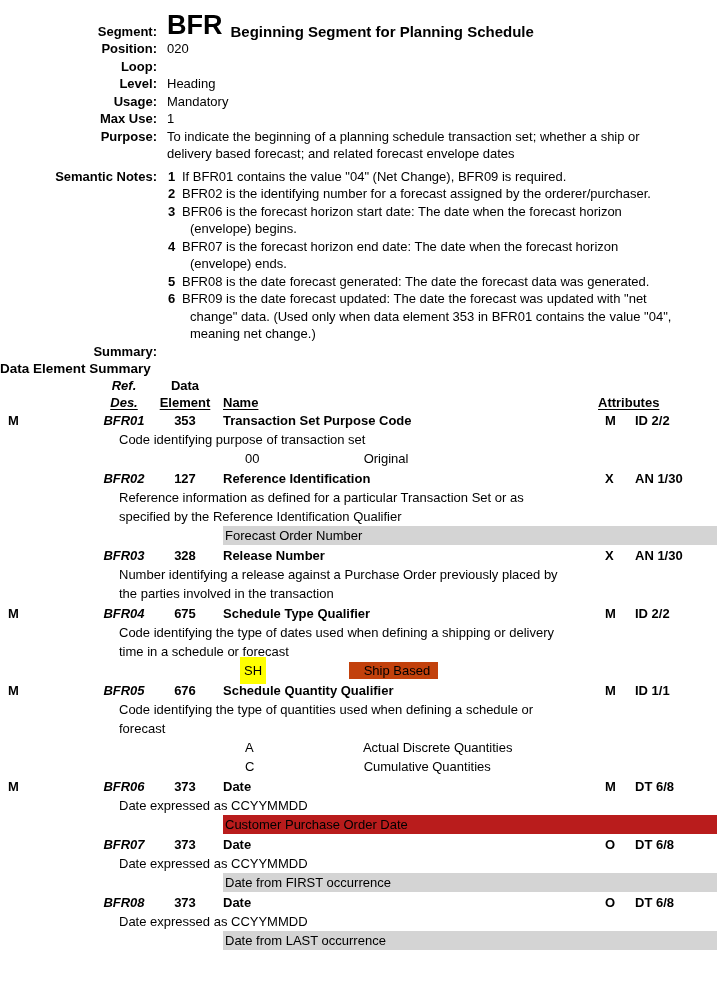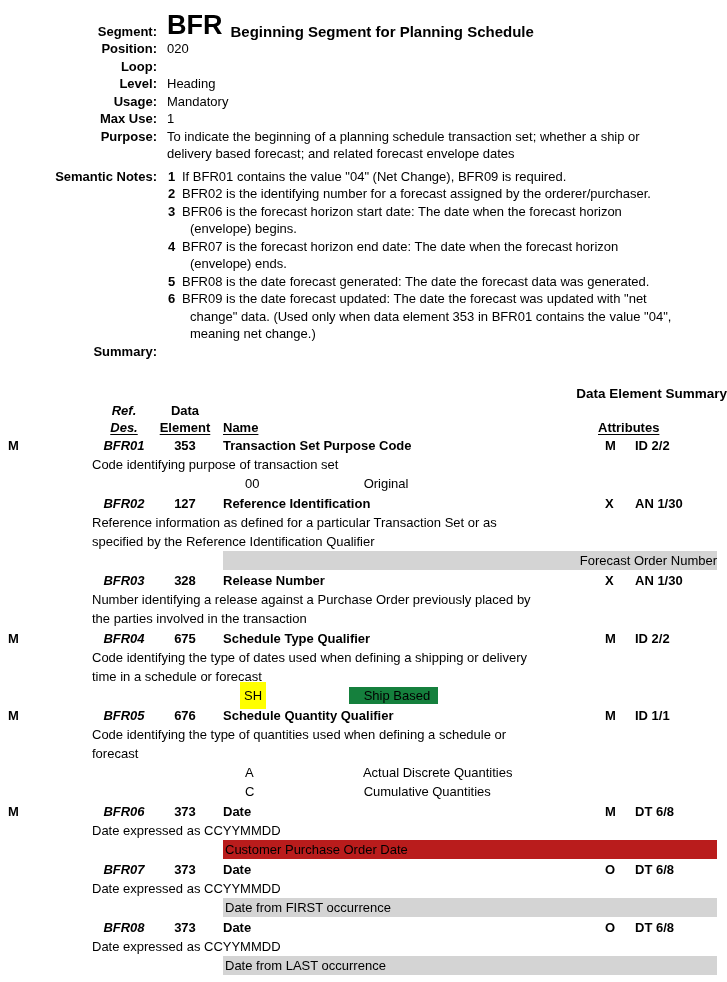--- a/index.html
+++ b/index.html
@@ -20,33 +20,33 @@
   .purpose-lines div { white-space:nowrap; }
   
   .notes-row { display:flex; margin-top:5px; }
   .notes { padding-left:11px; }
   .note { display:flex; }
   .note-num { width:14px; flex:none; font-weight:bold; }
   .note-line { white-space:nowrap; }
   .note-line.cont { padding-left:8px; }
   .comments-row { }
   
-  .summary-title { margin-top:25px; text-align:right; font-weight:bold; font-size:13.5px; line-height:17px; }
+  .summary-title { text-align:left; font-weight:bold; font-size:13.5px; line-height:17px; }
   .hdr-row { display:grid; grid-template-columns:93px 62px 60px 1fr; line-height:17px; font-weight:bold; }
   .srow { display:grid; grid-template-columns:93px 62px 60px 1fr; line-height:19px; }
   .c-flag { padding-left:8px; font-weight:bold; }
   .c-ref { text-align:center; font-weight:bold;font-style:italic; }
   .c-elem { text-align:center; font-weight:bold; }
   .c-name { padding-left:8px; position:relative; font-weight:bold; }
   .u { text-decoration:underline; text-underline-offset:2px; }
   .attrs { position:absolute; top:0; left:390px; display:flex; font-weight:bold; }
   .attrs-hdr { position:absolute; top:0; left:383px; font-weight:bold; }
   .attr-req { display:inline-block; width:30px; }
   .element-block { margin-bottom:1px; }
-  .desc-line { margin-left:92px; line-height:19px; white-space:nowrap; }
+  .desc-line { margin-left:119px; line-height:19px; white-space:nowrap; }
   .code-line { margin-left:245px; line-height:19px; white-space:nowrap; }
   .code-val { display:inline-block; width:115px; }
   .gray-note {
     margin-left:223px; width:492px; padding-left:2px;
     height:19px; line-height:19px; white-space:nowrap;
   }
   .hl-code { padding:6px 4px; margin-left:-5px; }
   .hl-desc { padding:1px 8px 1px 15px; margin-left:-15px; }
 </style>
 </head>
@@ -195,21 +195,21 @@
         <div class="c-name">
           <span>Reference Identification</span>
           <span class="attrs">
             <span class="attr-req">X</span>
             <span class="attr-type">AN 1/30</span>
           </span>
         </div>
       </div>
       <div class="desc-line">Reference information as defined for a particular Transaction Set or as</div>
       <div class="desc-line">specified by the Reference Identification Qualifier</div>
-      <div class="gray-note" style="background: rgb(212, 212, 212); text-align: right;">Forecast Order Number</div>
+      <div class="gray-note" style="background: rgb(212, 212, 212);">Forecast Order Number</div>
     </div>
 
     <div class="element-block">
       <div class="srow">
         <div class="c-flag"></div>
         <div class="c-ref">BFR03</div>
         <div class="c-elem">328</div>
         <div class="c-name">
           <span>Release Number</span>
           <span class="attrs">
@@ -232,21 +232,21 @@
           <span class="attrs">
             <span class="attr-req">M</span>
             <span class="attr-type">ID 2/2</span>
           </span>
         </div>
       </div>
       <div class="desc-line">Code identifying the type of dates used when defining a shipping or delivery</div>
       <div class="desc-line">time in a schedule or forecast</div>
       <div class="code-line">
         <span class="code-val"><span class="hl-code highlight" style="background: rgb(255, 255, 0);">SH</span></span>
-        <span class="hl-desc highlight" style="background: #15803d;">Ship Based</span>
+        <span class="hl-desc highlight" style="background: #c2410c;">Ship Based</span>
       </div>
     </div>
 
     <div class="element-block">
       <div class="srow">
         <div class="c-flag">M</div>
         <div class="c-ref">BFR05</div>
         <div class="c-elem">676</div>
         <div class="c-name">
           <span>Schedule Quantity Qualifier</span>

